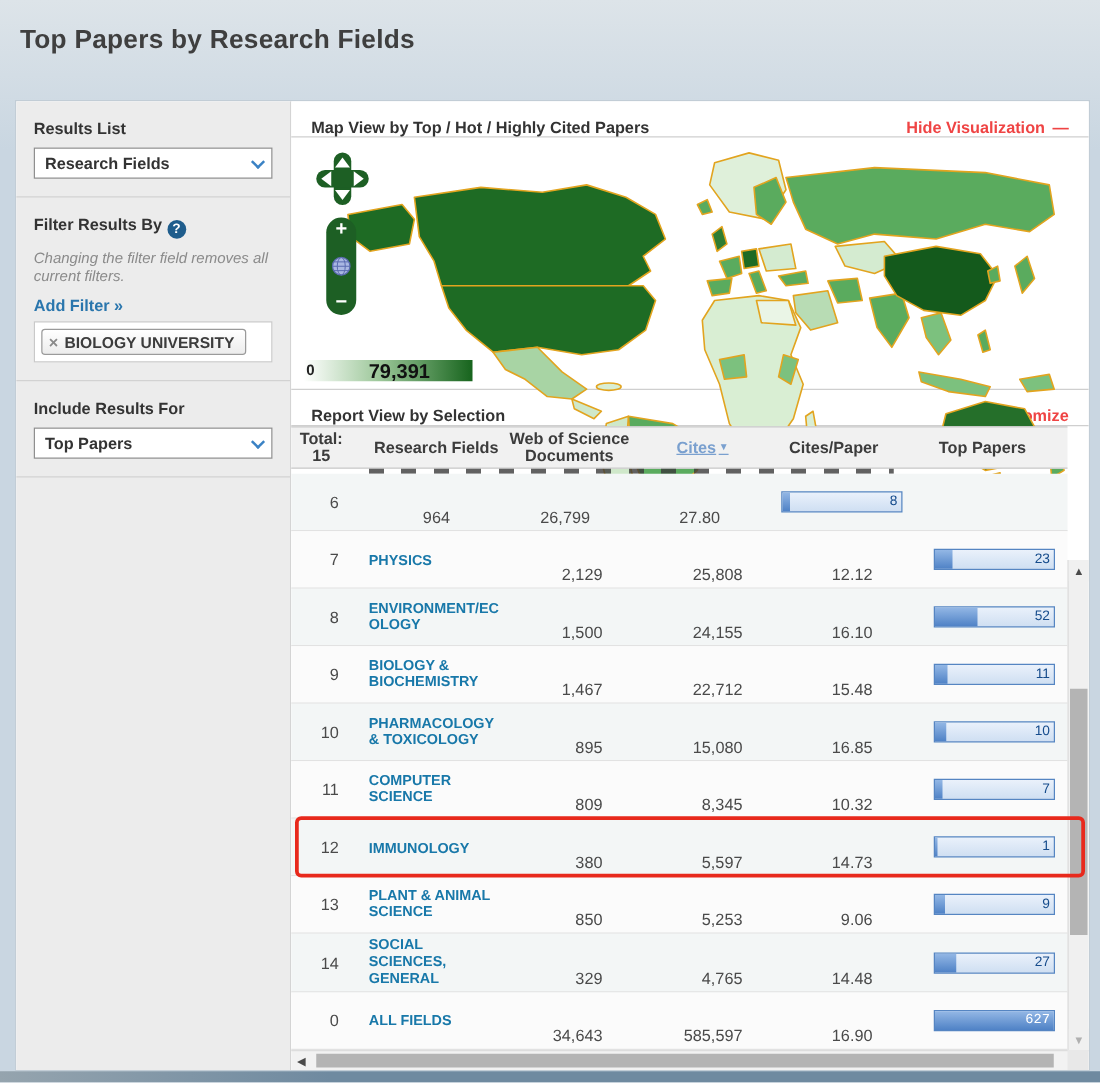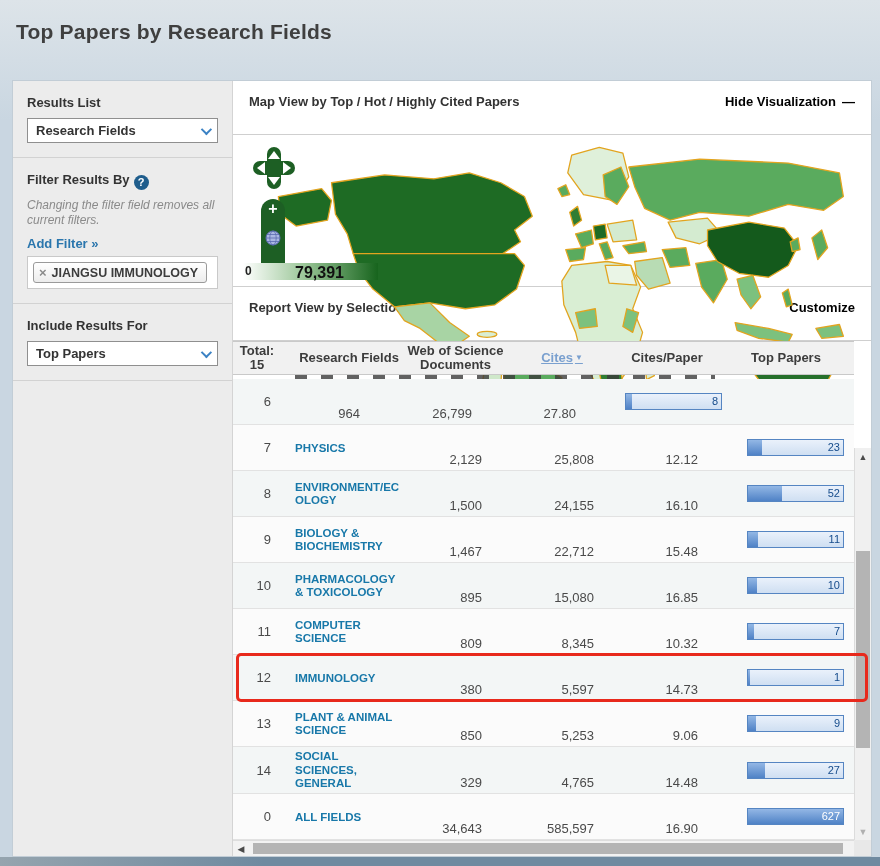--- a/index.html
+++ b/index.html
@@ -35,23 +35,23 @@
   .chip-box { background:#fff; border:1px solid #c9c9c9; padding:5px; min-height:32px; }
   .chip { display:inline-flex; align-items:center; gap:5px; border:1px solid #9a9a9a; border-radius:3px;
     background:linear-gradient(#ffffff,#ececec); padding:2px 8px 2px 5px; font-weight:bold; color:#3c3c3c; font-size:12.5px; cursor:pointer; }
   .chip .x { color:#8a8a8a; font-weight:bold; font-size:13px; }
   .btn-row { display:flex; gap:10px; margin-top:4px; }
   .sb-btn { border:1px solid #9f9f9f; background:linear-gradient(#fdfdfd,#efefef); color:#2a76ad; font-weight:bold;
     font-size:13px; padding:6px 12px; border-radius:2px; cursor:pointer; font-family:inherit; }
 
   
   .main { flex:1; display:flex; flex-direction:column; position:relative; background:#fff; }
-  .sec-header { display:flex; justify-content:space-between; align-items:center; padding:13px 16px 25px 16px; border-bottom:1px solid #cfcfcf; }
+  .sec-header { display:flex; justify-content:space-between; align-items:center; padding:13px 16px 0 16px; border-bottom:1px solid #cfcfcf; }
   .sec-title { font-weight:bold; font-size:13px; color:#333; }
-  .sec-link { color:#000000; font-weight:bold; font-size:13px; text-decoration:none; cursor:pointer;text-align:right; }
+  .sec-link { color:#ef4444; font-weight:bold; font-size:13px; text-decoration:none; cursor:pointer;text-align:right; }
   .sec-link .dash { margin-left:6px; }
 
   
   .map-region { position:relative; height:330px; }
   .map-svg { position:absolute; left:4px; top:2px; }
   .pan-ctl { position:absolute; left:18px; top:10px; }
   .zoom-ctl { position:absolute; left:28px; top:64px; width:24px; height:78px; background:#1d5f24; border-radius:12px;
     display:flex; flex-direction:column; align-items:center; justify-content:space-between; padding:3px 0; cursor:pointer; }
   .zoom-ctl .sign { color:#fff; font-weight:bold; font-size:16px; line-height:14px; }
   .legend { position:absolute; left:10px; bottom:6px; display:flex; align-items:center; height:17px; }
@@ -85,21 +85,21 @@
     line-height:1.15; display:inline-block; overflow-wrap:anywhere; cursor:pointer; }
   .trow .docs, .trow .cites, .trow .cpp { text-align:right;margin-top:24px; }
   .trow .docs { width:105px; padding-right:26px; }
   .trow .cites { width:108px; padding-right:22px; }
   .trow .cpp { width:102px; padding-right:20px; }
   .trow .topc { width:136px; display:flex; justify-content:flex-end; padding-right:10px; }
   .bar { position:relative; width:97px; height:17px; border:1px solid #5585c2;
     background:linear-gradient(#eaf1fb,#cfdff2); }
   .bar-fill { position:absolute; left:0; top:0; bottom:0; background:linear-gradient(#93b7e5,#4f82c6); }
   .bar-val { position:absolute; right:3px; top:1px; font-size:11px; color:#164c8c; }
-  .bar.full .bar-val { color:#fff; }
+  .bar.full .bar-val { color:#fff;font-family:Liberation Mono, monospace; }
   .hl-box { position:absolute; left:3px; right:-14px; top:-2px; bottom:-2px; border:3px solid #e8291c;
     border-radius:5px; pointer-events:none; z-index:5; }
 
   
   .vscroll { position:absolute; right:0; top:367px; bottom:16px; width:17px; background:#f0f0f0; border-left:1px solid #dcdcdc;
     display:flex; flex-direction:column; }
   .vs-btn { height:17px; display:flex; align-items:center; justify-content:center; font-size:9px; color:#4a4a4a;
     background:#f0f0f0; cursor:pointer; }
   .vs-btn.down { color:#b0b0b0; }
   .vs-track { flex:1; position:relative; }
@@ -134,21 +134,21 @@
     <div class="sb-divider"></div>
 
     <div class="sb-label">
       <span>Filter Results By</span><span class="help-icon">?</span>
     </div>
     <div class="sb-note">Changing the filter field removes all current filters.</div>
     <a class="add-filter">Add Filter »</a>
     <div class="chip-box">
       <span class="chip">
         <span class="x">×</span>
-        <span>JIANGSU IMMUNOLOGY</span>
+        <span>BIOLOGY UNIVERSITY</span>
       </span>
     </div>
 
     <div class="sb-divider"></div>
 
     <div class="sb-label">Include Results For</div>
     <div class="sb-select">
       <span>Top Papers</span>
       <span class="chev"></span>
     </div>

